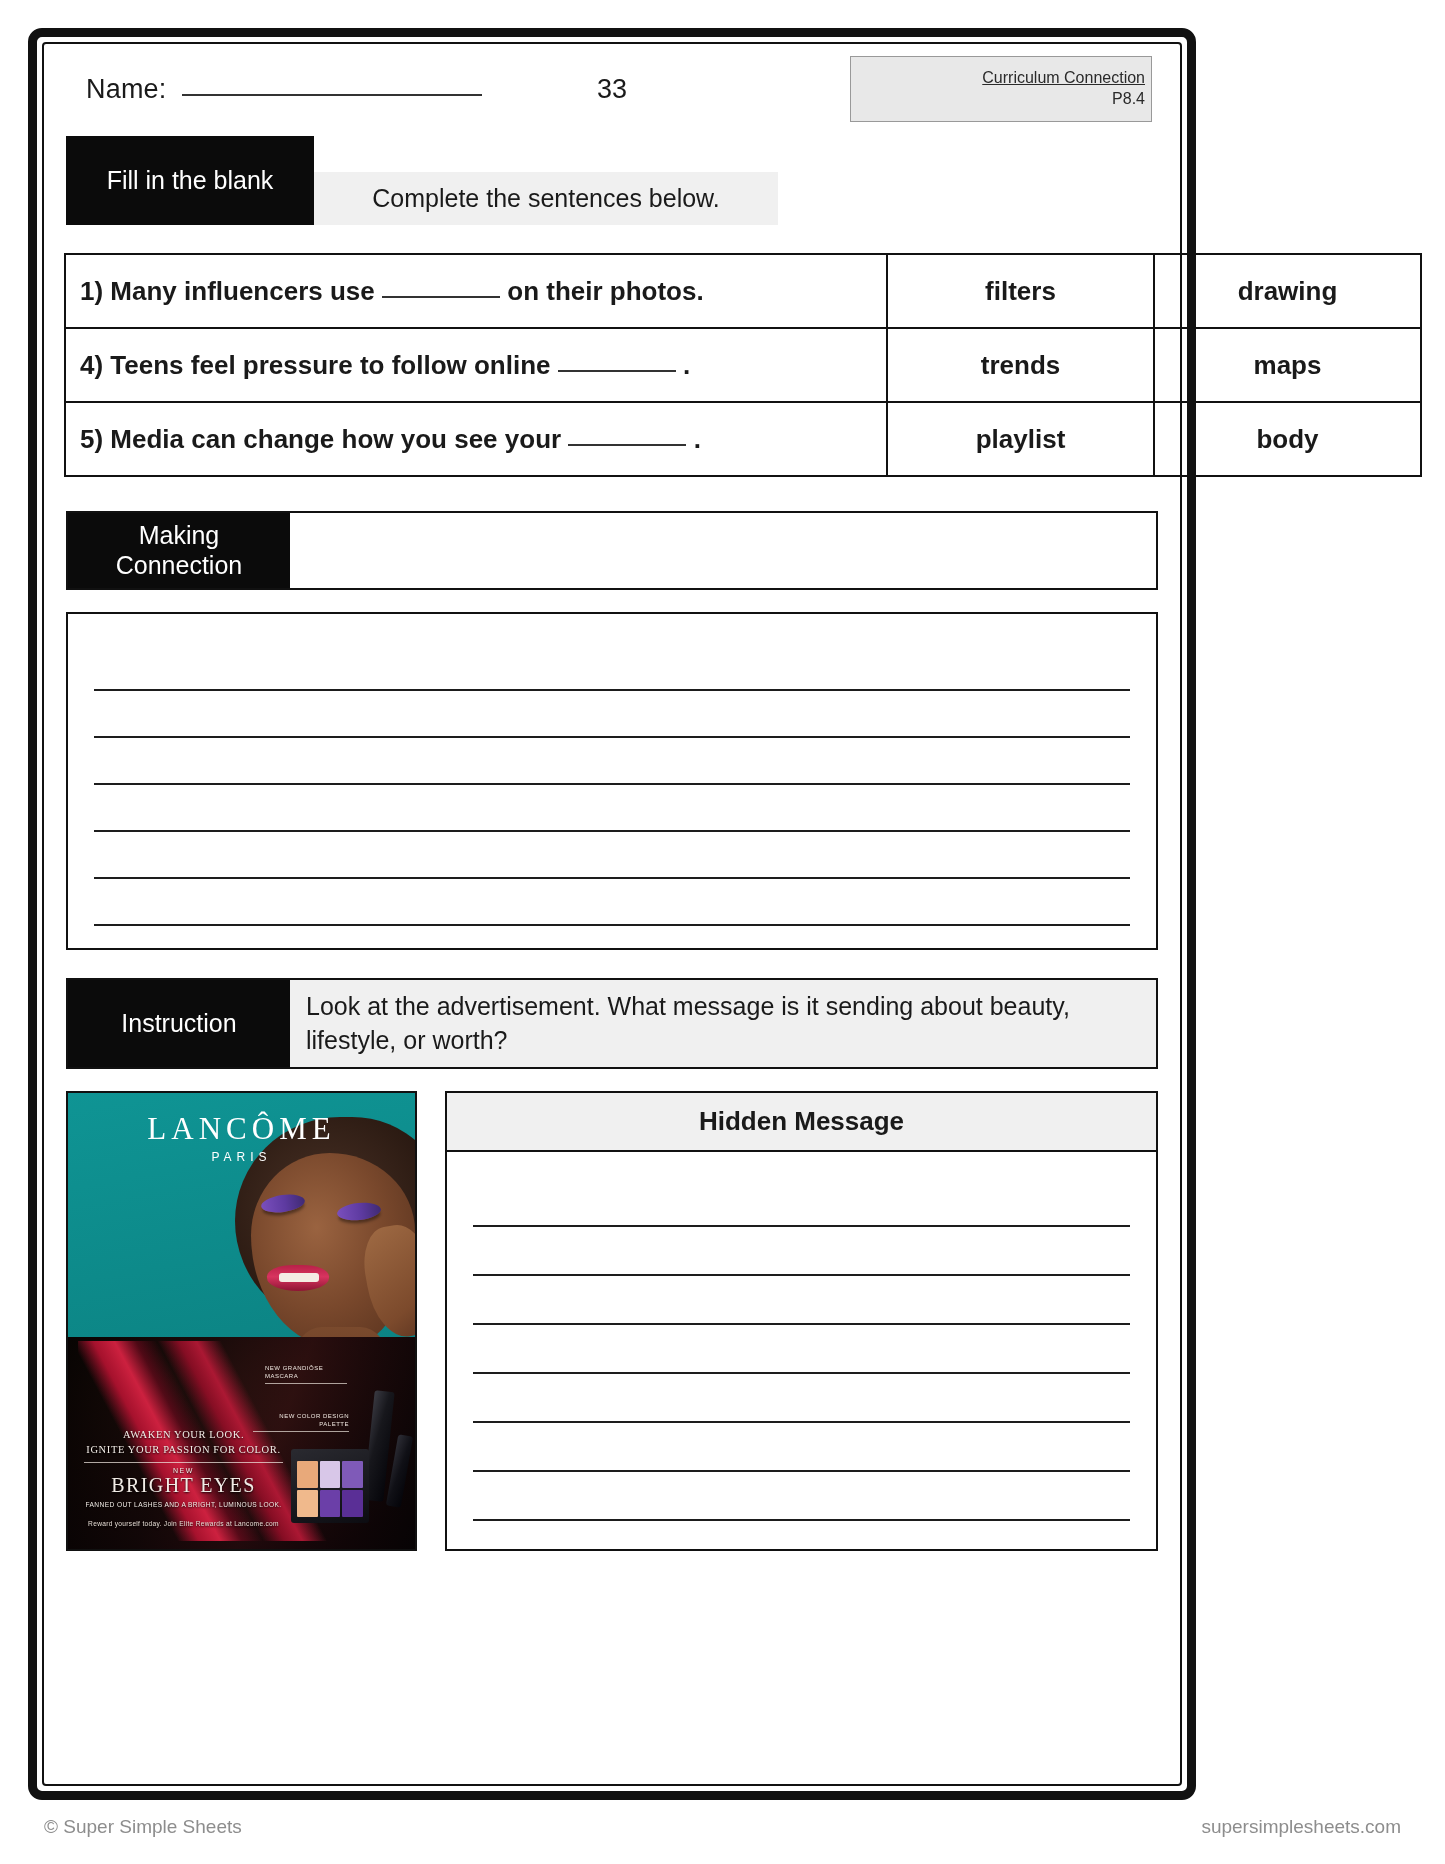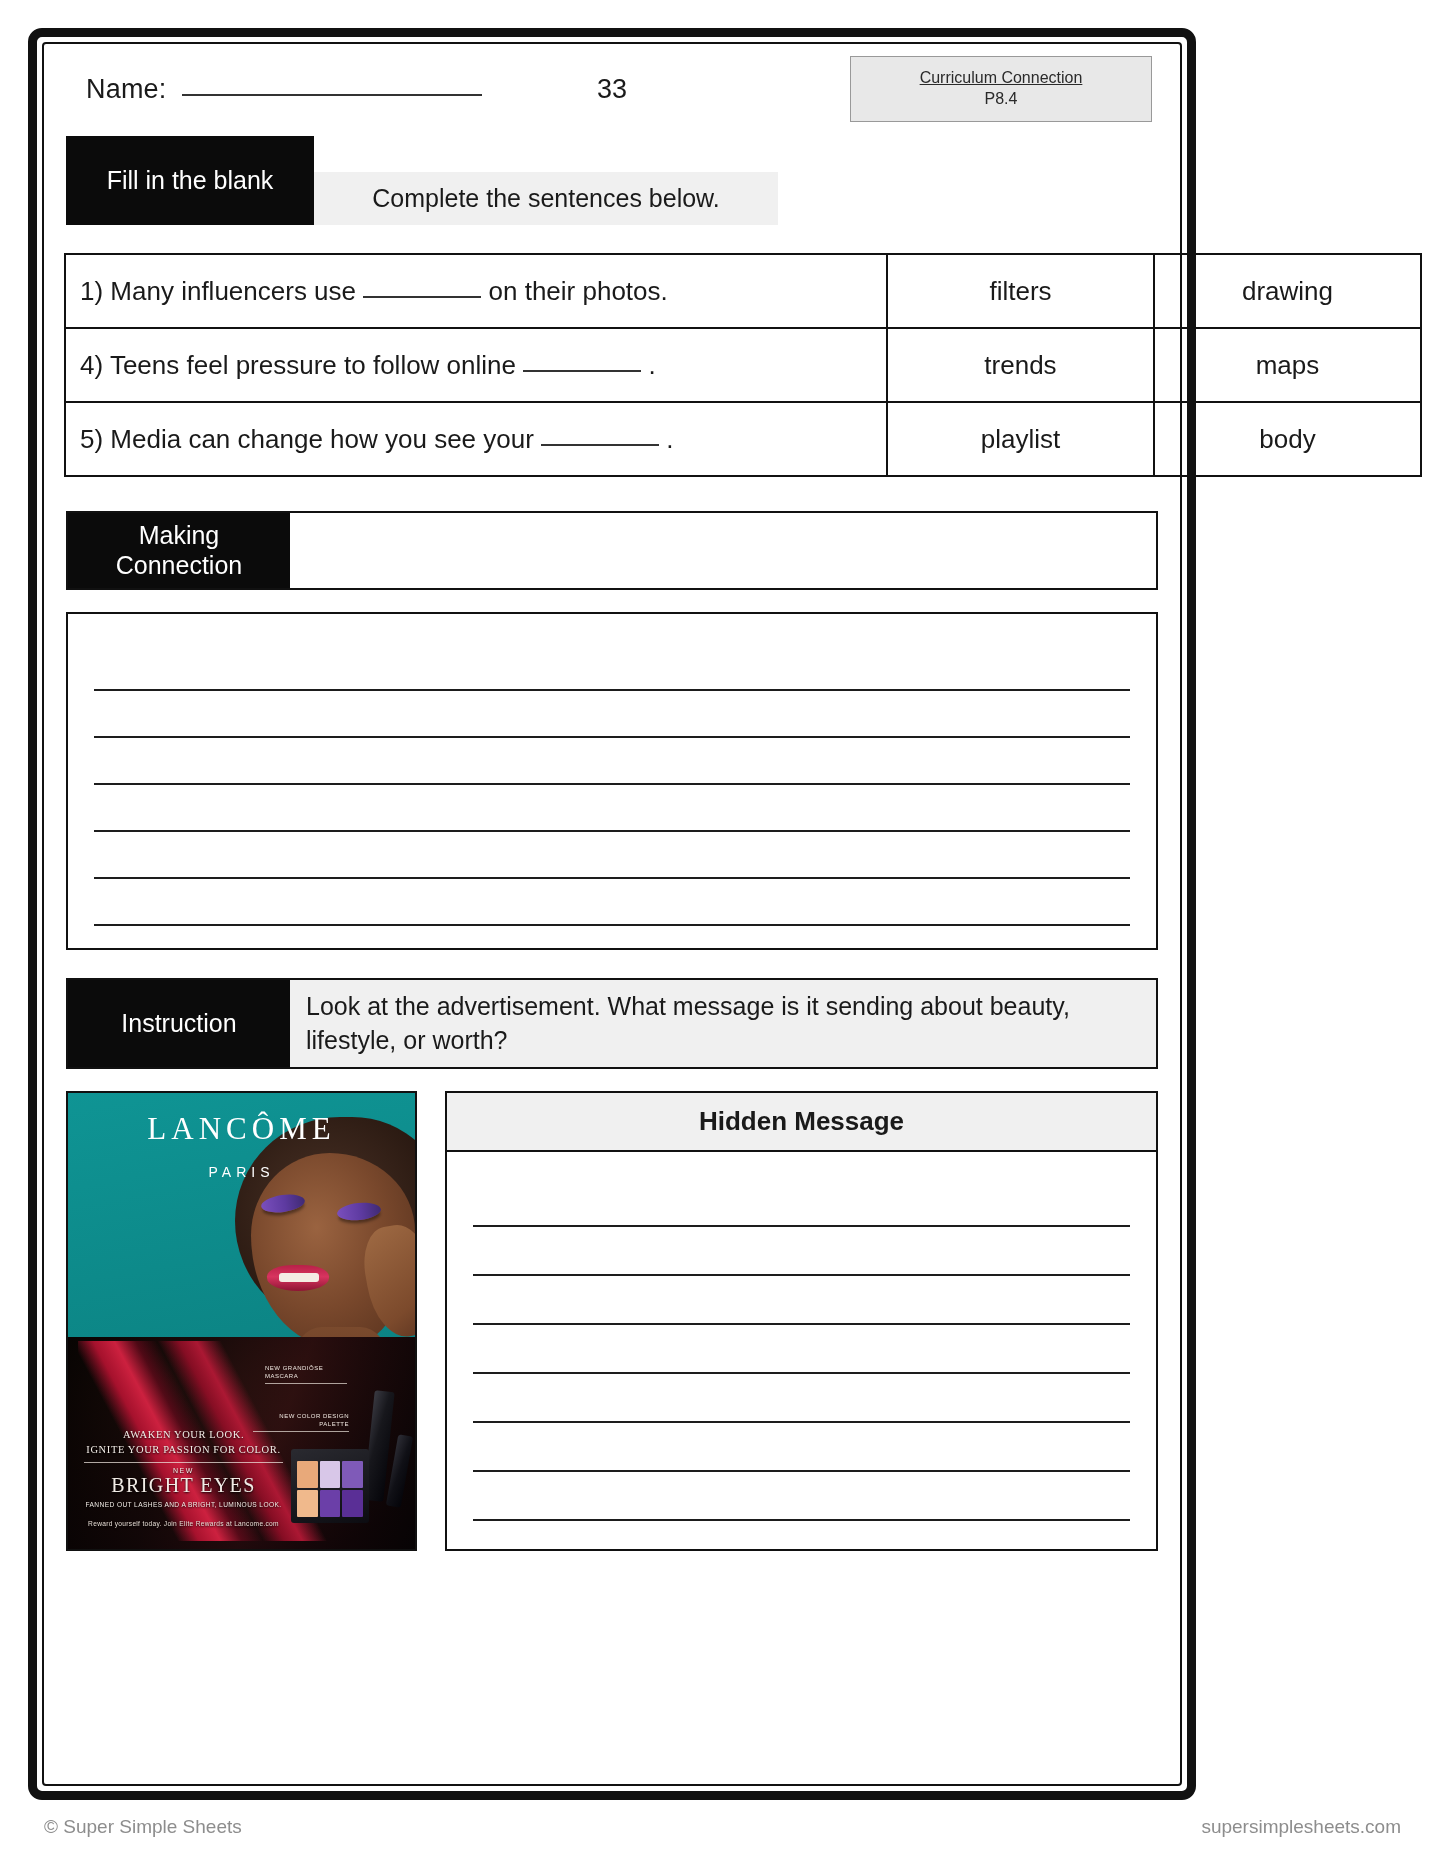--- a/index.html
+++ b/index.html
@@ -71,21 +71,21 @@
   }
   .curriculum-box {
     position: absolute;
     right: 8px;
     top: 12px;
     width: 302px;
     background: #e8e8e8;
     border: 1px solid #999;
     padding: 10px 6px 12px;
     box-sizing: border-box;
-    text-align: center;
+    text-align: right;
     line-height: 1.32;
   }
   .curriculum-title {
     font-size: 16px;
     text-decoration: underline;
     color: #2a2a2a;
     display: block;
   }
   .curriculum-code {
     font-size: 16px;
@@ -139,20 +139,21 @@
     width: 1266px;
     margin: 28px auto 0;
     table-layout: fixed;
   }
   .fill-table td {
     border: 2px solid #111;
     font-size: 26px;
     height: 64px;
     padding: 4px 14px;
     vertical-align: middle;
+    font-weight: bold;
   }
   .fill-table td.sentence { width: 792px; white-space: nowrap; }
   .fill-table td.choice {
     width: 237px;
     text-align: center;
   }
   .blank {
     display: inline-block;
     border-bottom: 2px solid #333;
     vertical-align: 2px;
@@ -209,23 +210,23 @@
     pointer-events: none;
   }
   .ad-logo .brand {
     display: block;
     font-size: 31px;
     letter-spacing: 5px;
     line-height: 1;
   }
   .ad-logo .paris {
     display: block;
-    font-size: 14px;
+    font-size: 12px;
     letter-spacing: 5px;
-    margin-top: 20px;
+    margin-top: 6px;
     font-family: "Liberation Sans", sans-serif;
   }
   
   .ad-model {
     position: absolute;
     right: -26px;
     top: 36px;
     width: 262px;
     height: 300px;
     z-index: 3;

